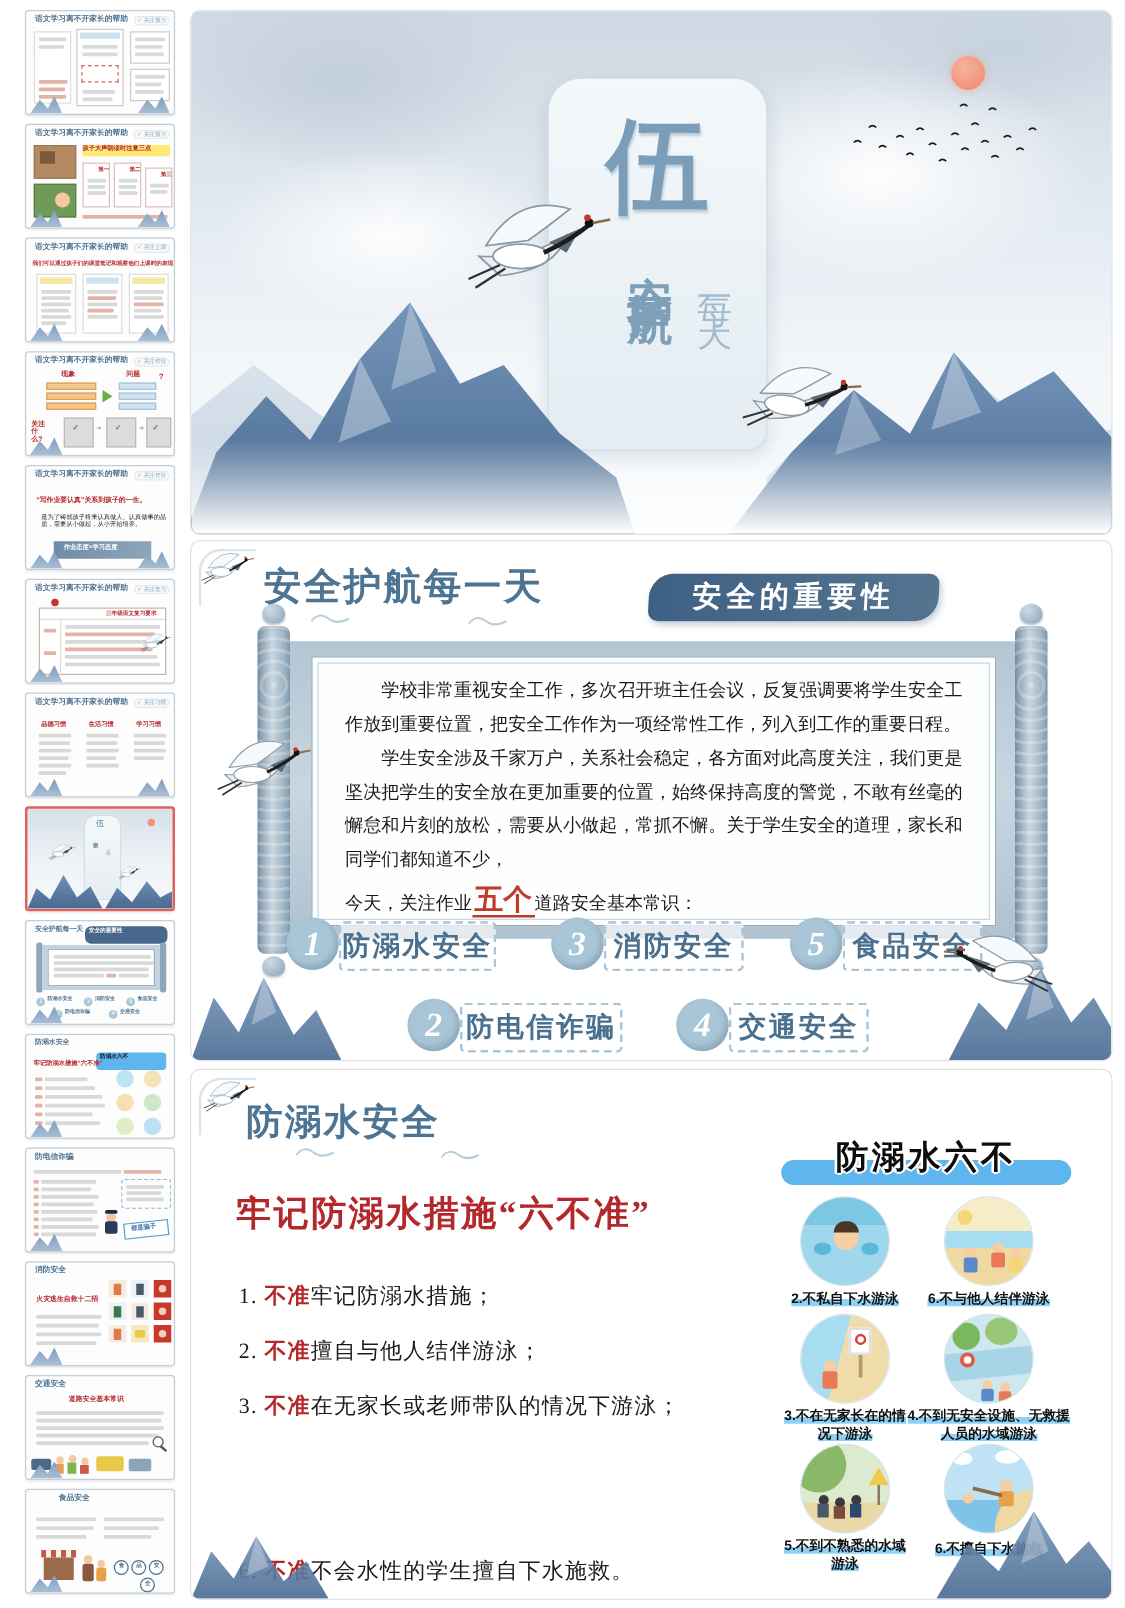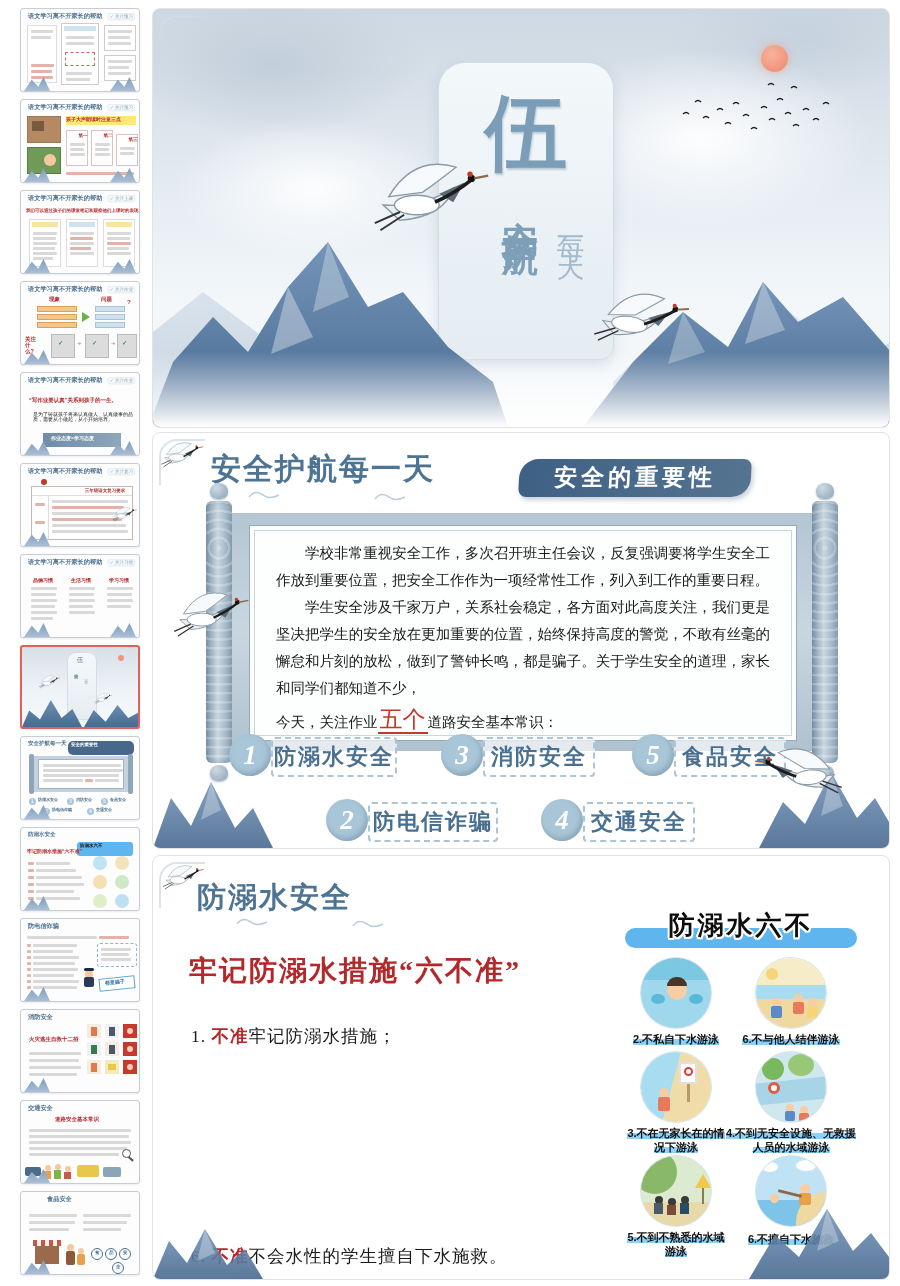--- a/index.html
+++ b/index.html
@@ -571,23 +571,23 @@
     </div>
   <div class="knob" style="left:57px;top:50px"></div>
   <div class="knob" style="left:57px;top:332px"></div>
   <div class="knob" style="left:663px;top:50px"></div>
   <div class="knob" style="left:663px;top:332px"></div>
 
   <div class="ab" style="left:96px;top:92px;width:548px;height:216px;background:#fdfefe;border:1px solid #93aaba">
     <div class="ab" style="inset:4px;border:1px solid #c8d6e0"></div>
     <div class="serif ab" style="left:26px;right:26px;top:14px;font-size:14.5px;line-height:27px;color:#1a1a1a;text-align:justify">
       <div style="text-indent:2em">学校非常重视安全工作，多次召开班主任会议，反复强调要将学生安全工作放到重要位置，把安全工作作为一项经常性工作，列入到工作的重要日程。</div>
-      <div style="text-indent:2em">学生安全涉及千家万户，关系社会稳定，各方面对此高度关注，我们更是坚决把学生的安全放在更加重要的位置，始终保持高度的警觉，不敢有丝毫的懈怠和片刻的放松，做到了警钟长鸣，都是骗子。关于学生安全的道理，家长和同学们都知道不少，</div>
+      <div style="text-indent:2em">学生安全涉及千家万户，关系社会稳定，各方面对此高度关注，我们更是坚决把学生的安全放在更加重要的位置，始终保持高度的警觉，不敢有丝毫的懈怠和片刻的放松，需要从小做起，常抓不懈。关于学生安全的道理，家长和同学们都知道不少，</div>
       <div style="margin-top:4px">
-        <span>今天，关注作业</span><span style="color:#c0392b;font-size:23px;font-weight:400;border-bottom:2px solid #c0392b;padding:0 2px">五个</span><span>道路安全基本常识：</span>
+        <span>今天，关注作业</span><span style="color:#c0392b;font-size:23px;font-weight:700;border-bottom:2px solid #c0392b;padding:0 2px">五个</span><span>道路安全基本常识：</span>
       </div>
     </div>
   </div>
 
   <div class="tcirc" style="left:76px;top:301px">1</div>
   <div class="tbox" style="left:118px;top:304px;width:126px">防溺水安全</div>
   <div class="tcirc" style="left:288px;top:301px">3</div>
   <div class="tbox" style="left:330px;top:304px;width:112px">消防安全</div>
   <div class="tcirc" style="left:479px;top:301px">5</div>
   <div class="tbox" style="left:521px;top:304px;width:112px">食品安全</div>
@@ -629,20 +629,22 @@
     </svg>
 
   <div class="ab" style="left:476px;top:52px;width:224px;height:40px">
     <div class="ab" style="left:-4px;right:-4px;bottom:0;height:20px;background:#5fb5ee;border-radius:10px"></div>
     <div class="ab" style="left:0;top:0;width:100%;text-align:center;font-size:26px;font-weight:900;color:#0d0d0d;letter-spacing:3px;text-shadow:-1.5px -1.5px 0 #fff,1.5px -1.5px 0 #fff,-1.5px 1.5px 0 #fff,1.5px 1.5px 0 #fff,0 2px 0 #fff,2px 0 0 #fff,0 -2px 0 #fff,-2px 0 0 #fff">防溺水六不</div>
   </div>
 
   <div class="serif ab" style="left:36px;top:96px;font-size:28px;font-weight:700;color:#b3282a;letter-spacing:2px">牢记防溺水措施“六不准”</div>
 
   <div class="li" style="top:168px"><span>1.</span> <span class="red" style="font-weight:700">不准</span><span>牢记防溺水措施；</span></div>
+  <div class="li" style="top:212px"><span>2.</span> <span class="red" style="font-weight:700">不准</span><span>擅自与他人结伴游泳；</span></div>
+  <div class="li" style="top:256px"><span>3.</span> <span class="red" style="font-weight:700">不准</span><span>在无家长或老师带队的情况下游泳；</span></div>
   <div class="li" style="top:388px"><span>6.</span> <span class="red" style="font-weight:700">不准</span><span>不会水性的学生擅自下水施救。</span></div>
 
   <div class="wcirc" style="left:488px;top:102px;background:#9fd8ec">
     <div class="ab" style="left:0;top:0;right:0;height:22px;background:#7cc7e2"></div>
     <div class="dot" style="left:26px;top:22px;width:20px;height:20px;background:#f7cda3"></div>
     <div class="ab" style="left:26px;top:19px;width:20px;height:9px;background:#4a3526;border-radius:10px 10px 0 0"></div>
     <div class="dot" style="left:10px;top:36px;width:14px;height:10px;background:#5ab9d8"></div>
     <div class="dot" style="left:48px;top:36px;width:14px;height:10px;background:#5ab9d8"></div>
   </div>
   <div class="wcirc" style="left:603px;top:102px;background:linear-gradient(180deg,#f7ecc8 38%,#a8dcf0 38% 58%,#f0d9a0 58%)">

